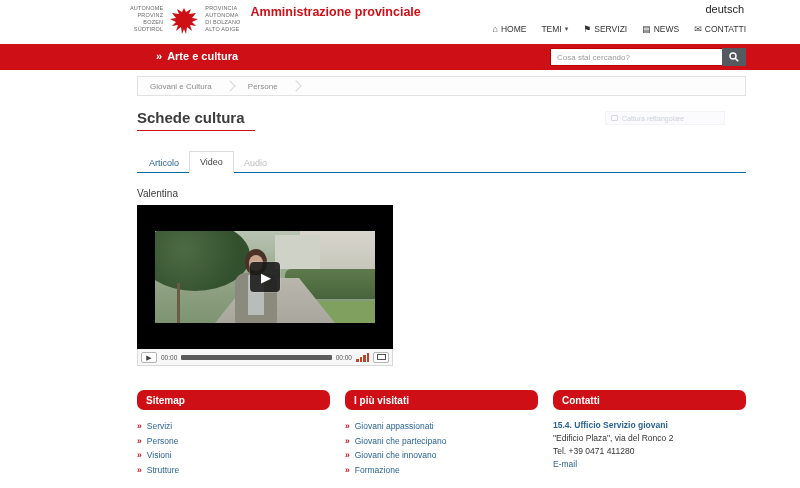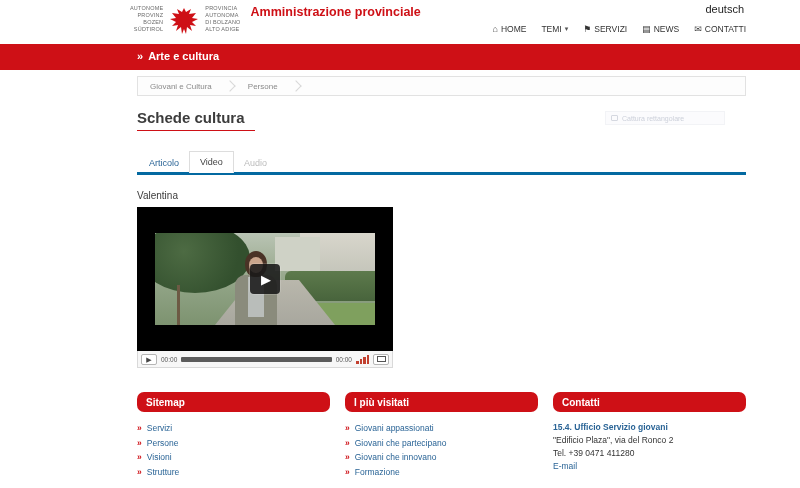--- a/index.html
+++ b/index.html
@@ -14,21 +14,21 @@
   .eagle { margin:0 6px; }
   .admin-title { font-size:12.5px; font-weight:bold; color:#ce1016; margin-left:10px; }
   .lang { position:absolute; right:56px; top:3px; font-size:11px; color:#222; text-decoration:none; cursor:pointer; }
   .mainnav { position:absolute; right:54px; top:24px; display:flex; gap:15px; }
   .mainnav .nav-item { display:flex; align-items:center; gap:3px; font-size:8.5px; color:#333; cursor:pointer; }
   .mainnav .nav-ic { font-size:9px; color:#333; }
   .mainnav .chev { font-size:7px; color:#555; }
 
   
   .redband { position:relative; height:26px; background:#ce1016; }
-  .section-title { position:absolute; left:137px; top:6px; color:#fff; font-size:11px; font-weight:bold; }
+  .section-title { position:absolute; left:156px; top:6px; color:#fff; font-size:11px; font-weight:bold; }
   .section-title .mk { margin-right:5px; }
   .searchbox { position:absolute; right:54px; top:4px; display:flex; }
   .searchbox input { width:172px; height:18px; border:1px solid #b00; border-right:none; padding:0 6px;
                      font-size:8px; color:#333; outline:none; font-family:"Liberation Sans",sans-serif; }
   .searchbox input::placeholder { color:#9a9a9a; }
   .search-btn { width:24px; height:18px; background:#555a60; border:none; display:flex;
                 align-items:center; justify-content:center; cursor:pointer; }
 
   
   .shell { position:relative; width:609px; margin-left:137px; }
@@ -43,21 +43,21 @@
   
   .title-row { position:relative; margin-top:13px; height:26px; }
   .page-title { display:inline-block; font-size:15px; color:#3c3c3c; padding-right:10px;
                 border-bottom:1px solid #ce1016; padding-bottom:4px; }
   .ghost { position:absolute; right:21px; top:2px; width:120px; height:14px; border:1px solid #f2f3f6;
            background:#fbfbfd; display:flex; align-items:center; gap:4px; padding:0 5px;
            color:#ccd0da; font-size:7px; }
   .ghost-ic { width:7px; height:6px; border:1px solid #d5d8e0; border-radius:1px; }
 
   
-  .tabs { margin-top:16px; display:flex; align-items:flex-end; border-bottom:3px solid #0369a1; padding-left:2px; }
+  .tabs { margin-top:16px; display:flex; align-items:flex-end; border-bottom:1px solid #0369a1; padding-left:2px; }
   .tab { font-size:9px; padding:5px 10px 5px 10px; cursor:pointer; margin-bottom:-1px; }
   .tab.link { color:#2a6496; }
   .tab.active { color:#444; border:1px solid #ddd; border-bottom:1px solid #fff; background:#fff;text-align:center; }
   .tab.muted { color:#bcbcbc; }
 
   
   .video-heading { margin-top:15px; font-size:10px; color:#3c3c3c; }
   .player { margin-top:6px; width:256px; }
   .screen { position:relative; width:256px; height:144px; background:#000; }
   .scene { position:absolute; left:18px; top:26px; width:220px; height:92px; overflow:hidden;
@@ -155,20 +155,29 @@
       <span class="nav-ic">✉</span>
       <span>CONTATTI</span>
     </div>
   </div>
 </div>
 
 <div class="redband">
   <div class="section-title">
     <span class="mk">»</span><span>Arte e cultura</span>
   </div>
+  <div class="searchbox">
+    <input type="text" placeholder="Cosa stai cercando?" style="">
+    <button class="search-btn">
+      <svg width="10" height="10" viewBox="0 0 10 10">
+        <circle cx="4" cy="4" r="3" fill="none" stroke="#fff" stroke-width="1.4"></circle>
+        <line x1="6.2" y1="6.2" x2="9.2" y2="9.2" stroke="#fff" stroke-width="1.6"></line>
+      </svg>
+    </button>
+  </div>
 </div>
 
 <div class="shell">
 
   <div class="crumbbar">
     <span class="crumb">Giovani e Cultura</span>
     <span class="crumb-sep"></span>
     <span class="crumb">Persone</span>
     <span class="crumb-sep"></span>
   </div>

